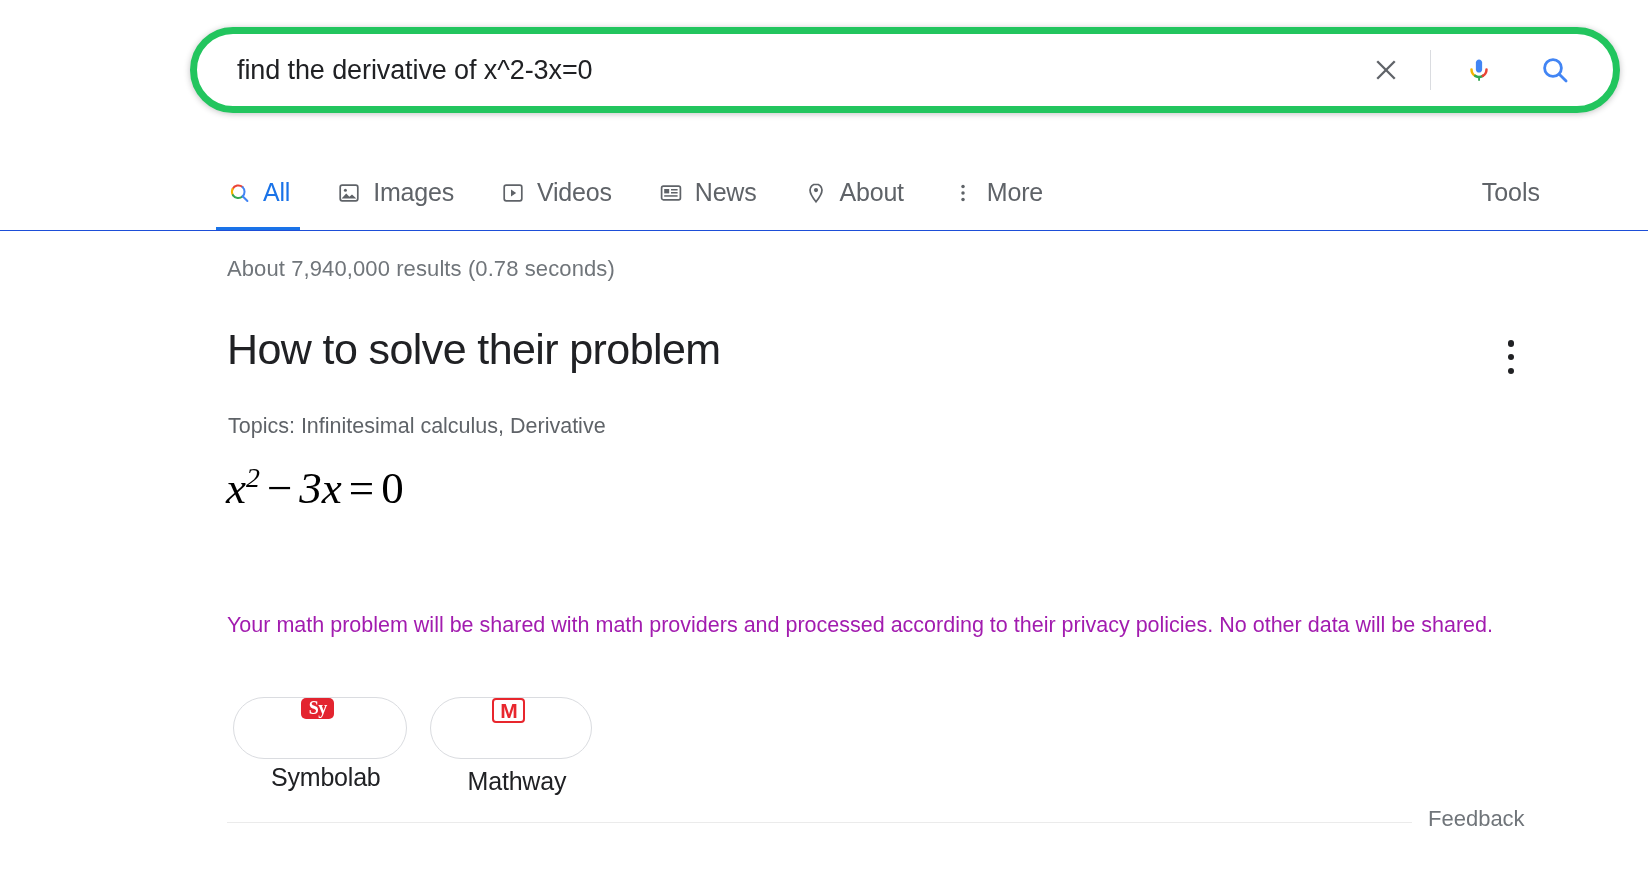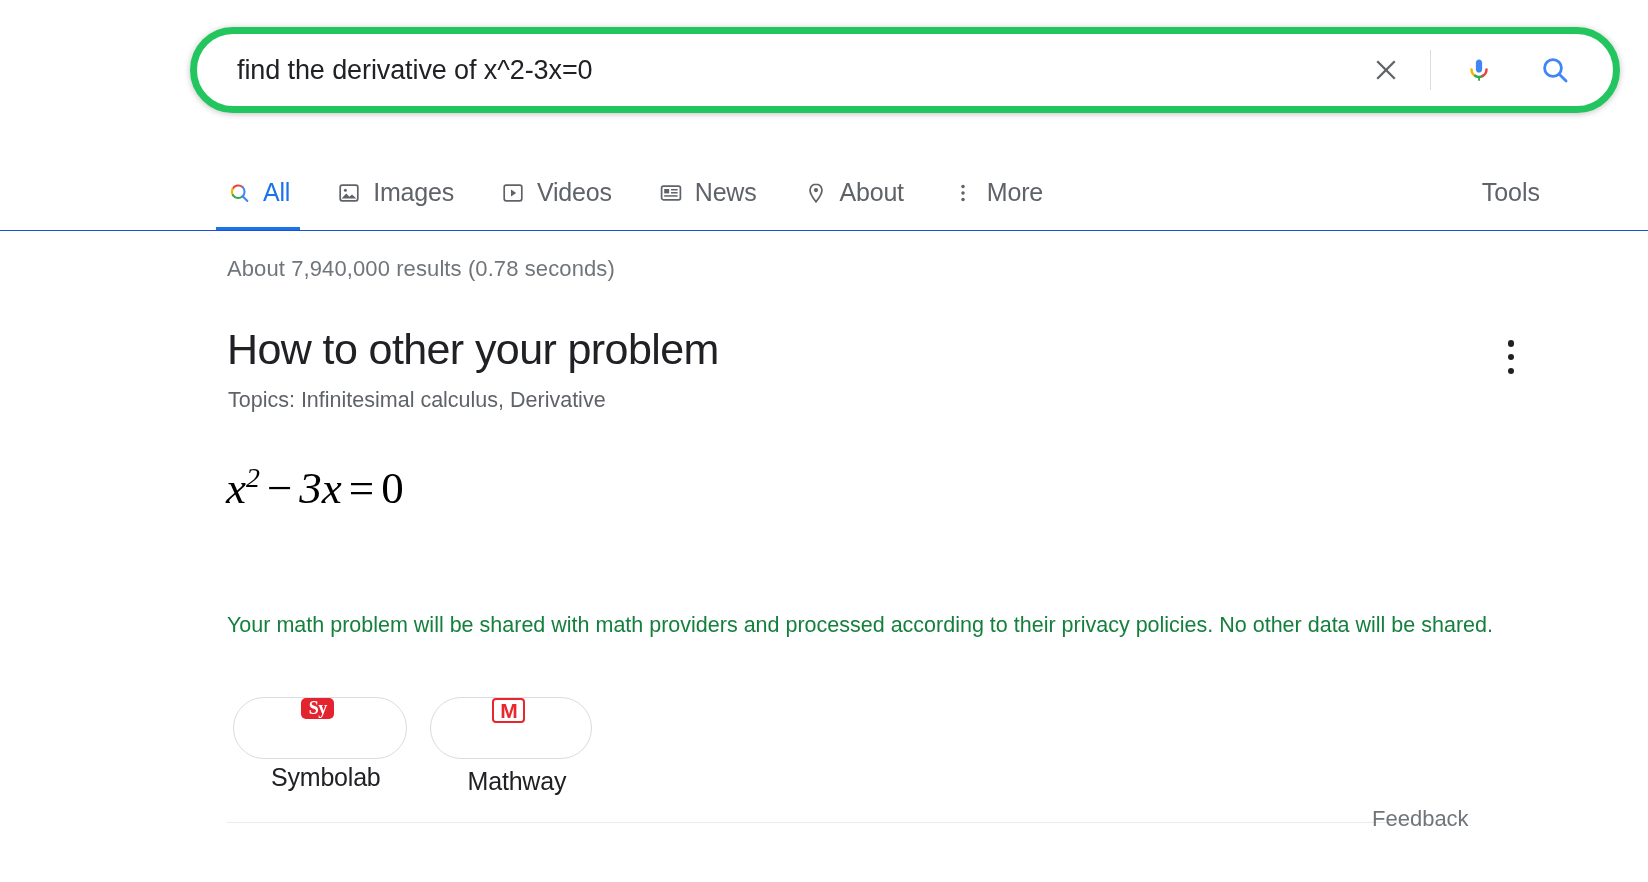--- a/index.html
+++ b/index.html
@@ -129,21 +129,21 @@
     cursor: pointer;
   }
   .kebab i {
     display: block;
     width: 6.5px; height: 6.5px;
     border-radius: 50%;
     background: #202124;
   }
   .topics {
     position: absolute;
-    left: 228px; top: 388px;
+    left: 228px; top: 414px;
     color: #5f6368;
     font-size: 21.5px;
   }
   .equation {
     position: absolute;
     left: 226px; top: 462px;
     font-family: "Liberation Serif", serif;
     font-size: 45px;
     color: #000;
     white-space: nowrap;
@@ -161,21 +161,21 @@
     left: 227px; top: 559px;
     color: #202124;
     font-size: 25px;
     font-weight: 400;
     letter-spacing: -0.1px;
   }
   .disclaimer {
     position: absolute;
     left: 227px; top: 611px;
     width: 1300px;
-    color: #15803d;
+    color: #a21caf;
     font-size: 21.5px;
     line-height: 1.32;
   }
 
   .providers {
     position: absolute;
     left: 233px; top: 697px;
     display: flex;
     align-items: center;
   }
@@ -227,21 +227,21 @@
 
   .footdiv {
     position: absolute;
     left: 227px; top: 822px;
     width: 1185px;
     height: 1px;
     background: #ebebeb;
   }
   .feedback {
     position: absolute;
-    left: 1372px; top: 806px;
+    left: 1428px; top: 806px;
     color: #70757a;
     font-size: 22px;
     cursor: pointer;
   }
 </style>
 </head>
 <body>
 
 <div class="page">
 
@@ -345,21 +345,21 @@
       </div>
 
     </div>
     <div class="tools-link">
       <span>Tools</span>
     </div>
   </div>
 
   <div class="results-count">About 7,940,000 results (0.78 seconds)</div>
 
-  <div class="card-title">How to other your problem</div>
+  <div class="card-title">How to solve their problem</div>
 
   <div class="kebab">
     <i></i>
     <i></i>
     <i></i>
   </div>
 
   <div class="topics">Topics: Infinitesimal calculus, Derivative</div>
 
   <div class="equation">

